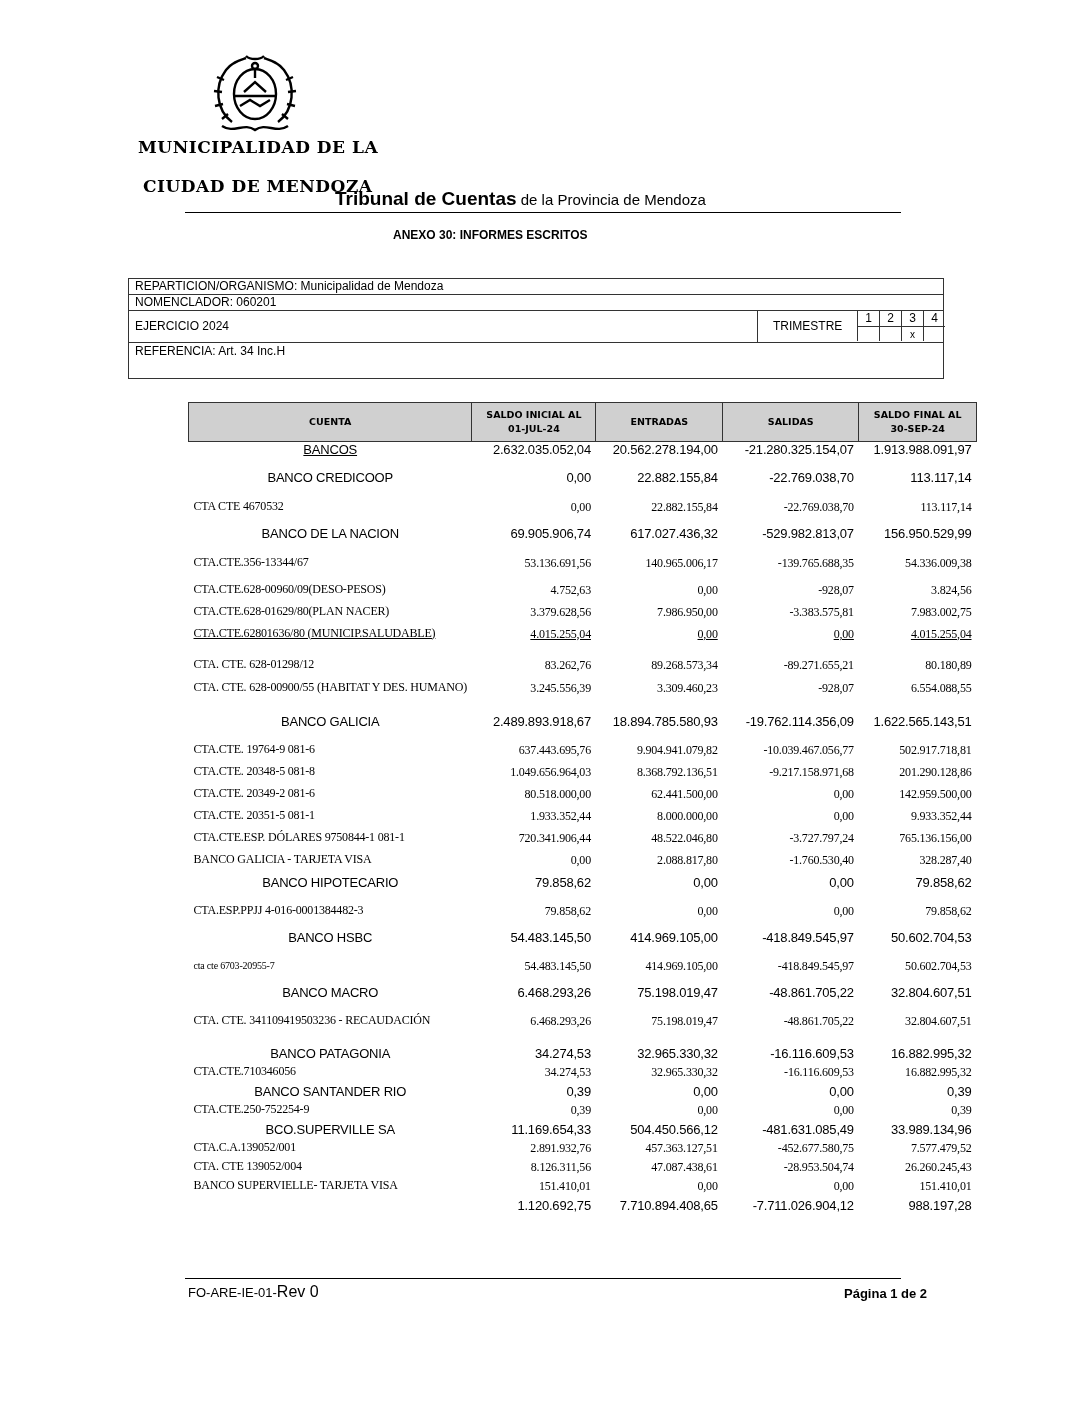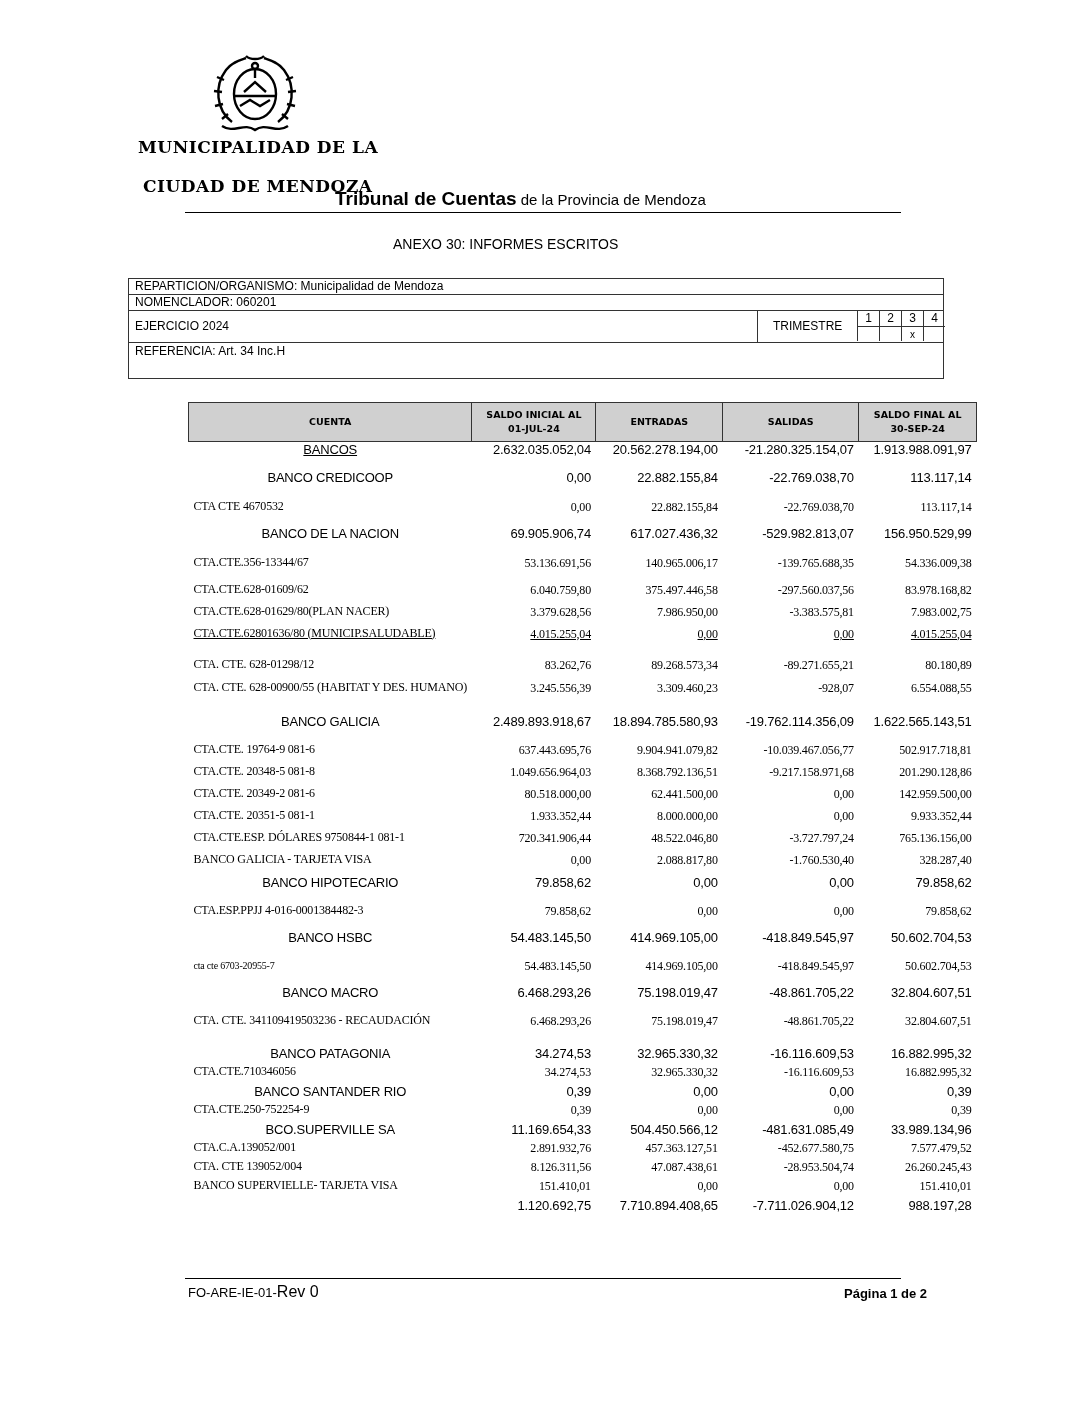--- a/index.html
+++ b/index.html
@@ -10,21 +10,21 @@
   #logo { left:210px; top:52px; width:90px; height:84px; }
   #muni-name { left:138px; top:138px; font-family:"DejaVu Serif", serif; font-weight:bold; font-size:17px; line-height:19px; letter-spacing:0.5px; }
   #muni-name div { white-space:nowrap; }
   #muni-name .l2 { padding-left:5px;margin-top:20px; }
 
   #tribunal { left:335px; top:188px; white-space:nowrap; }
   #tribunal .big { font-weight:bold; font-size:19px; }
   #tribunal .small { font-size:15px; }
   #tribunal-rule { left:185px; top:212px; width:716px; height:0; border-top:1px solid #000; }
 
-  #anexo { left:393px; top:236px; font-weight:normal; font-size:14px; white-space:nowrap; }
+  #anexo { left:393px; top:228px; font-weight:bold; font-size:12px; white-space:nowrap; }
 
   
   #infobox { left:128px; top:278px; width:816px; height:101px; border:1px solid #333; box-sizing:border-box; font-size:12px; }
   #infobox .row { position:absolute; left:0; right:0; border-bottom:1px solid #333; padding-left:6px; box-sizing:border-box; white-space:nowrap; }
   #info-rep { top:0; height:16px; line-height:15px; }
   #info-nom { top:16px; height:16px; line-height:15px; }
   #info-eje { top:32px; height:32px; line-height:31px; }
   #info-ref { top:64px; height:36px; line-height:16px; border-bottom:none !important; }
   #trim-label { position:absolute; left:628px; top:0; width:100px; height:31px; border-left:1px solid #333; padding-left:15px; line-height:31px; }
   #trim-grid { position:absolute; left:728px; top:0; width:88px; height:31px; }
@@ -146,25 +146,25 @@
         <td class="c4 num">156.950.529,99</td>
       </tr>
       <tr class="acct" style="height: 27px;">
         <td class="c0 name">CTA.CTE.356-13344/67</td>
         <td class="c1 num">53.136.691,56</td>
         <td class="c2 num">140.965.006,17</td>
         <td class="c3 num">-139.765.688,35</td>
         <td class="c4 num">54.336.009,38</td>
       </tr>
       <tr class="acct" style="height: 22px;">
-        <td class="c0 name">CTA.CTE.628-01609/62</td>
-        <td class="c1 num">6.040.759,80</td>
-        <td class="c2 num">375.497.446,58</td>
-        <td class="c3 num">-297.560.037,56</td>
-        <td class="c4 num">83.978.168,82</td>
+        <td class="c0 name">CTA.CTE.628-00960/09(DESO-PESOS)</td>
+        <td class="c1 num">4.752,63</td>
+        <td class="c2 num">0,00</td>
+        <td class="c3 num">-928,07</td>
+        <td class="c4 num">3.824,56</td>
       </tr>
       <tr class="acct" style="height: 22px;">
         <td class="c0 name">CTA.CTE.628-01629/80(PLAN NACER)</td>
         <td class="c1 num">3.379.628,56</td>
         <td class="c2 num">7.986.950,00</td>
         <td class="c3 num">-3.383.575,81</td>
         <td class="c4 num">7.983.002,75</td>
       </tr>
       <tr class="acct" style="height: 31px; text-decoration: underline;">
         <td class="c0 name">CTA.CTE.62801636/80 (MUNICIP.SALUDABLE)</td>

